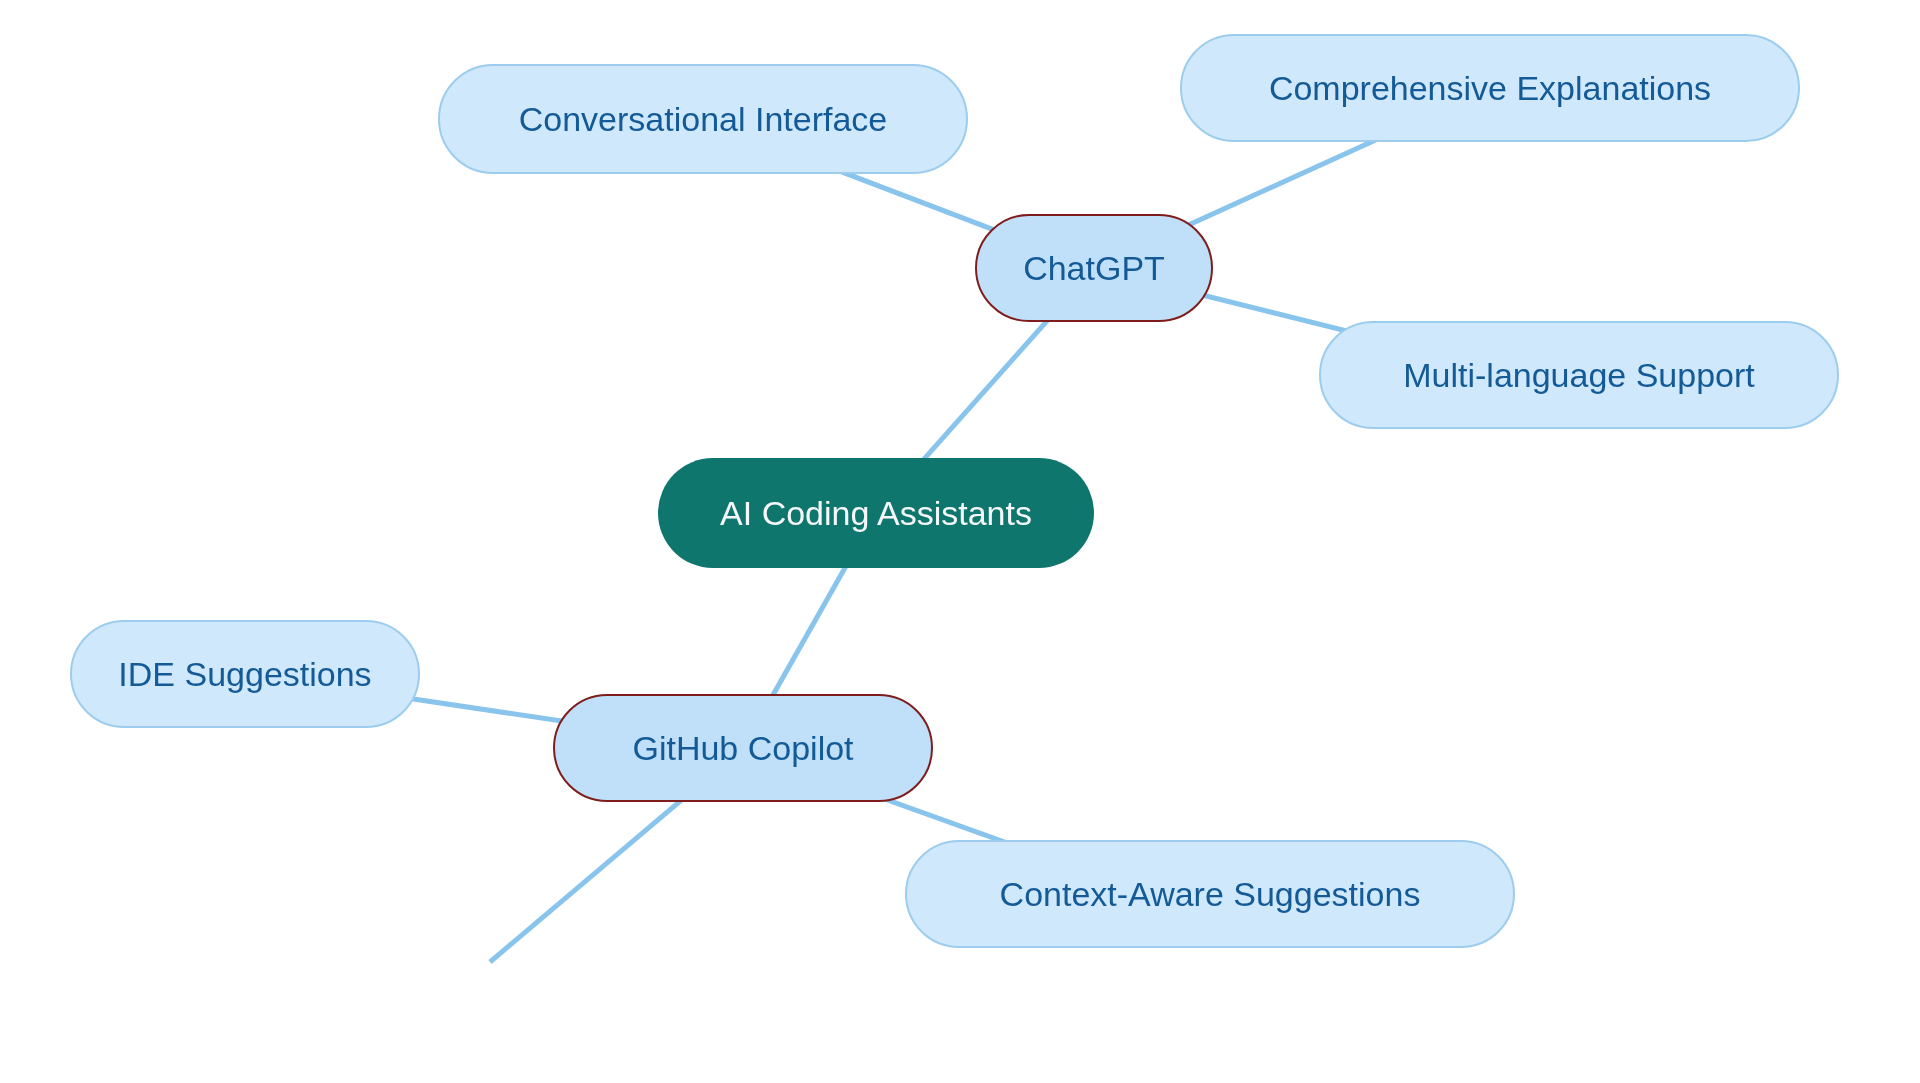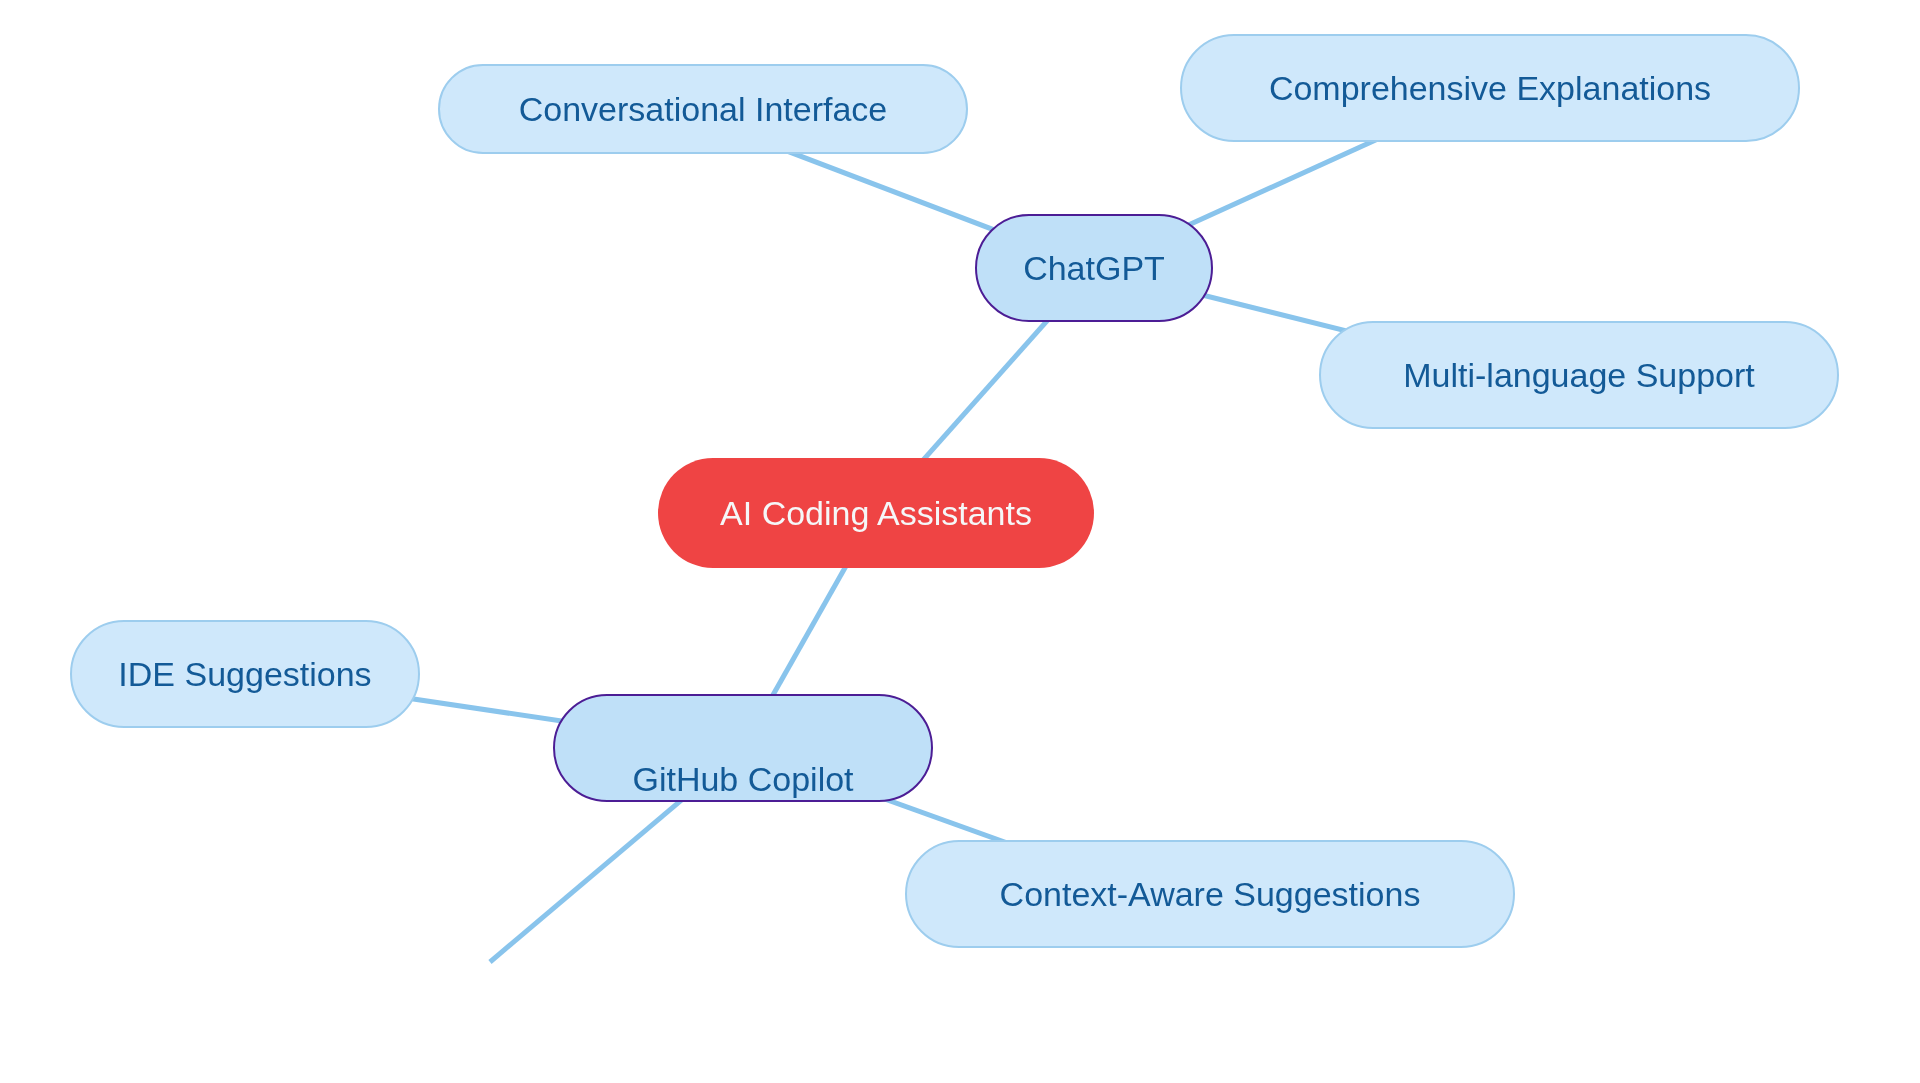--- a/index.html
+++ b/index.html
@@ -31,28 +31,28 @@
     align-items: center;
     justify-content: center;
     text-align: center;
     font-size: 34px;
     font-weight: 400;
     line-height: 1.2;
     padding: 0 28px;
     white-space: nowrap;
   }
   .node.root {
-    background: #ef4444;
+    background: #0f766e;
     color: #f5f7f8;
     border-radius: 60px;
   }
   .node.primary {
     background: #bfe0f8;
     color: #135a97;
-    border: 2px solid #4c1d95;
+    border: 2px solid #7f1d1d;
     border-radius: 60px;
   }
   .node.leaf {
     background: #cfe8fb;
     color: #135a97;
     border: 2px solid #9dcdee;
     border-radius: 60px;
   }
 </style>
 </head>
@@ -71,25 +71,25 @@
   </svg>
 
   <div class="node root" style="left:658px; top:458px; width:436px; height:110px;">
     <span>AI Coding Assistants</span>
   </div>
 
   <div class="node primary" style="left:975px; top:214px; width:238px; height:108px;">
     <span>ChatGPT</span>
   </div>
 
-  <div class="node primary" style="left:553px; top:694px; width:380px; height:108px;align-items:flex-end;">
+  <div class="node primary" style="left:553px; top:694px; width:380px; height:108px;">
     <span>GitHub Copilot</span>
   </div>
 
-  <div class="node leaf" style="left:438px; top:64px; width:530px; height:90px;">
+  <div class="node leaf" style="left:438px; top:64px; width:530px; height:110px;">
     <span>Conversational Interface</span>
   </div>
 
   <div class="node leaf" style="left:1180px; top:34px; width:620px; height:108px;">
     <span>Comprehensive Explanations</span>
   </div>
 
   <div class="node leaf" style="left:1319px; top:321px; width:520px; height:108px;">
     <span>Multi-language Support</span>
   </div>

